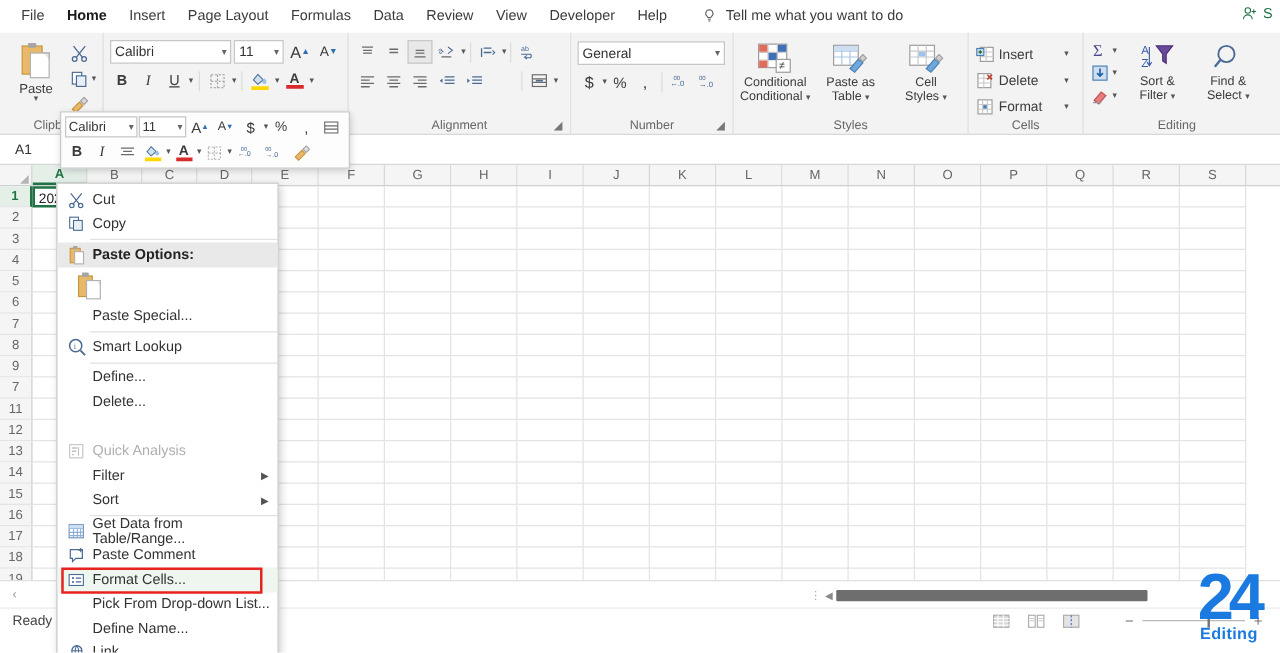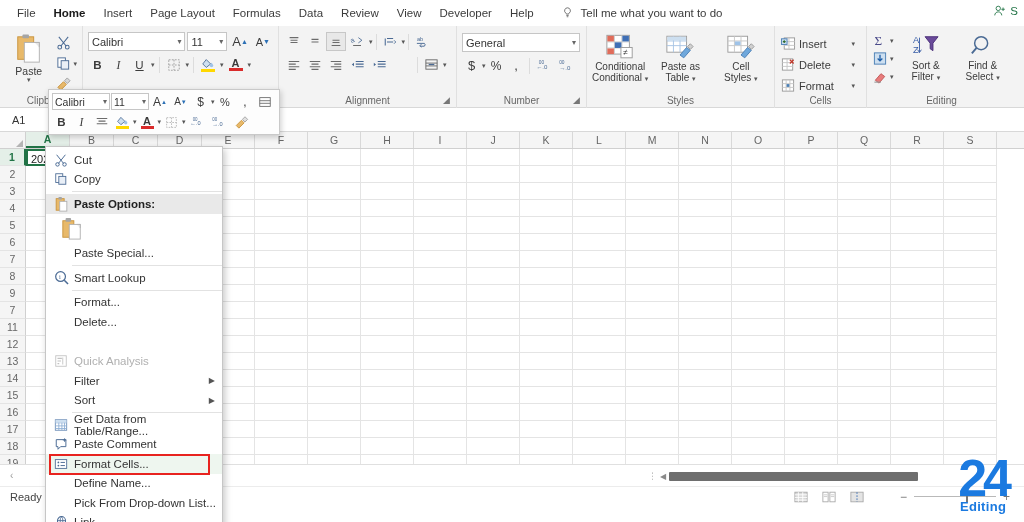--- a/index.html
+++ b/index.html
@@ -1131,21 +1131,21 @@
           <circle cx="7" cy="7" r="5.2" fill="none" stroke="#4a6a94" stroke-width="1.3"></circle>
           <path d="M11 11l4 4" stroke="#4a6a94" stroke-width="1.6"></path>
           <text x="5.3" y="10" font-size="7" fill="#4a6a94" font-family="Liberation Serif,serif">i</text>
         </svg>
       </span>
       <span class="lbl">Smart Lookup</span>
     </div>
     <div class="ctx-sep"></div>
     <div class="ci">
       <span class="ico"></span>
-      <span class="lbl">Format...</span>
+      <span class="lbl">Define...</span>
     </div>
     <div class="ci">
       <span class="ico"></span>
       <span class="lbl">Delete...</span>
     </div>
     <div class="ci disabled">
       <span class="ico">
         <svg width="14" height="14" viewBox="0 0 16 16">
           <rect x="2" y="2" width="12" height="12" fill="#fff" stroke="#c2c2c2"></rect>
           <path d="M4 11h2M4 8h4M4 5h5" stroke="#c2c2c2" stroke-width="1.2"></path>
@@ -1191,25 +1191,25 @@
           <circle cx="5" cy="6.2" r="1" fill="#4a6a94"></circle>
           <circle cx="5" cy="9.8" r="1" fill="#4a6a94"></circle>
           <path d="M7.5 6.2h5M7.5 9.8h5" stroke="#4a6a94" stroke-width="1.1"></path>
         </svg>
       </span>
       <span class="lbl">Format Cells...</span>
       <div class="redbox" style="border-color: rgb(232, 35, 31);"></div>
     </div>
     <div class="ci">
       <span class="ico"></span>
-      <span class="lbl">Define Name...</span>
+      <span class="lbl">Pick From Drop-down List...</span>
     </div>
     <div class="ci">
       <span class="ico"></span>
-      <span class="lbl">Pick From Drop-down List...</span>
+      <span class="lbl">Define Name...</span>
     </div>
     <div class="ci">
       <span class="ico">
         <svg width="15" height="15" viewBox="0 0 16 16">
           <circle cx="8" cy="6" r="4.3" fill="none" stroke="#4a6a94" stroke-width="1.1"></circle>
           <path d="M3.7 6h8.6M8 1.7c2 2.4 2 6.2 0 8.6M8 1.7c-2 2.4-2 6.2 0 8.6" fill="none" stroke="#4a6a94" stroke-width=".9"></path>
           <rect x="2" y="10.5" width="5" height="4" rx="1.6" fill="#4a6a94"></rect>
           <rect x="8.5" y="10.5" width="5" height="4" rx="1.6" fill="#4a6a94"></rect>
         </svg>
       </span>

